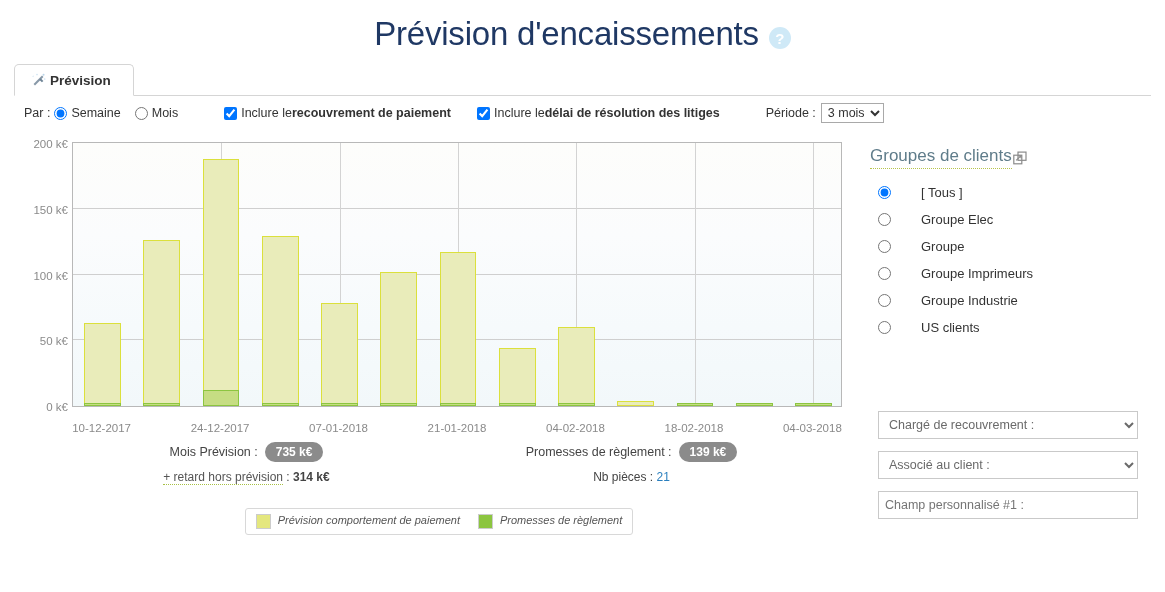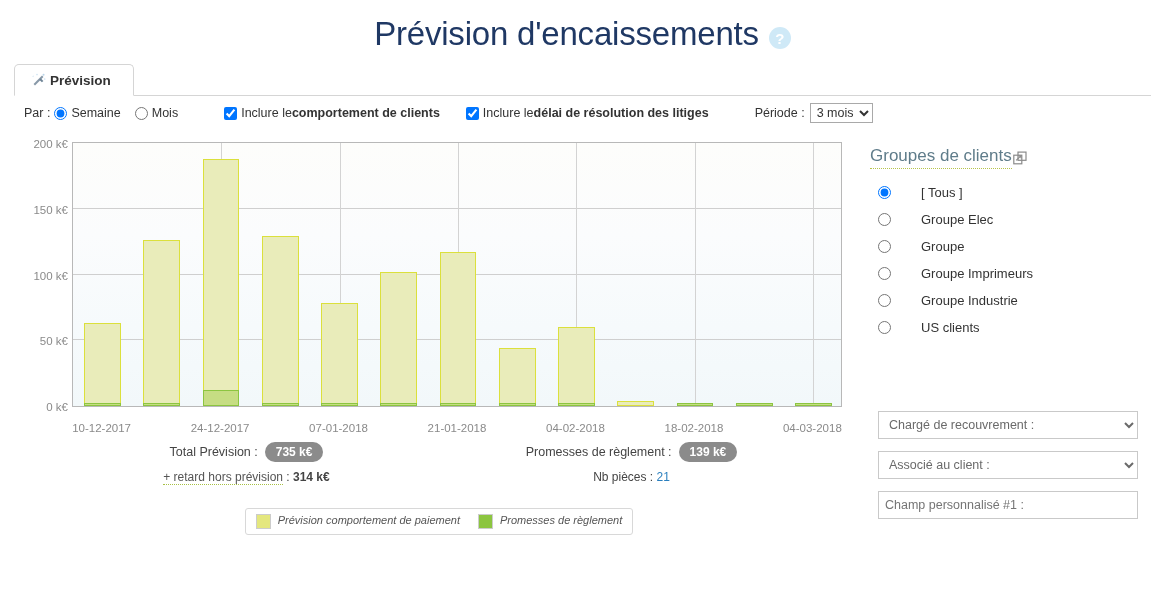--- a/index.html
+++ b/index.html
@@ -363,21 +363,21 @@
     </label>
     <label class="radio-wrap">
       <input type="radio" name="par" style="">
       <span>Mois</span>
     </label>
   </div>
 
   <label class="check-wrap chk-gap-1">
     <input type="checkbox" checked="" style="">
     <span>Inclure le </span>
-    <span class="b">comportement de clients</span>
+    <span class="b">recouvrement de paiement</span>
   </label>
 
   <label class="check-wrap chk-gap-2">
     <input type="checkbox" checked="" style="">
     <span>Inclure le </span>
     <span class="b">délai de résolution des litiges</span>
   </label>
 
   <div class="period-wrap">
     <span>Période :</span>
@@ -474,21 +474,21 @@
           <div class="xtick" style="left: 385px;">21-01-2018</div>
           <div class="xtick" style="left: 503.462px;">04-02-2018</div>
           <div class="xtick" style="left: 621.923px;">18-02-2018</div>
           <div class="xtick" style="left: 740.385px;">04-03-2018</div>
         </div>
     </div>
 
     <div class="totals">
       <div class="totals-col">
         <div class="totals-main">
-          <span>Total Prévision :</span>
+          <span>Mois Prévision :</span>
           <span class="badge">735 k€</span>
         </div>
         <div class="totals-sub">
           <span class="dotted">+ retard hors prévision</span><span> : </span><span class="b">314 k€</span>
         </div>
       </div>
       <div class="totals-col">
         <div class="totals-main">
           <span>Promesses de règlement :</span>
           <span class="badge">139 k€</span>

